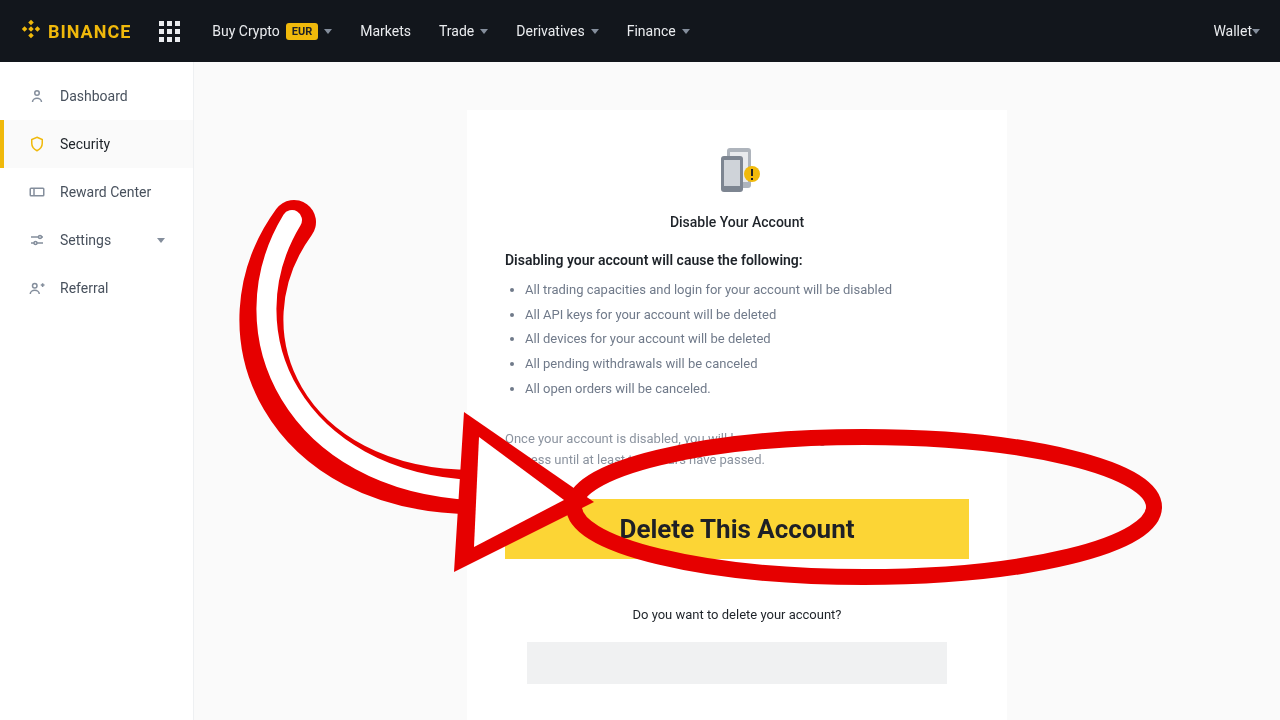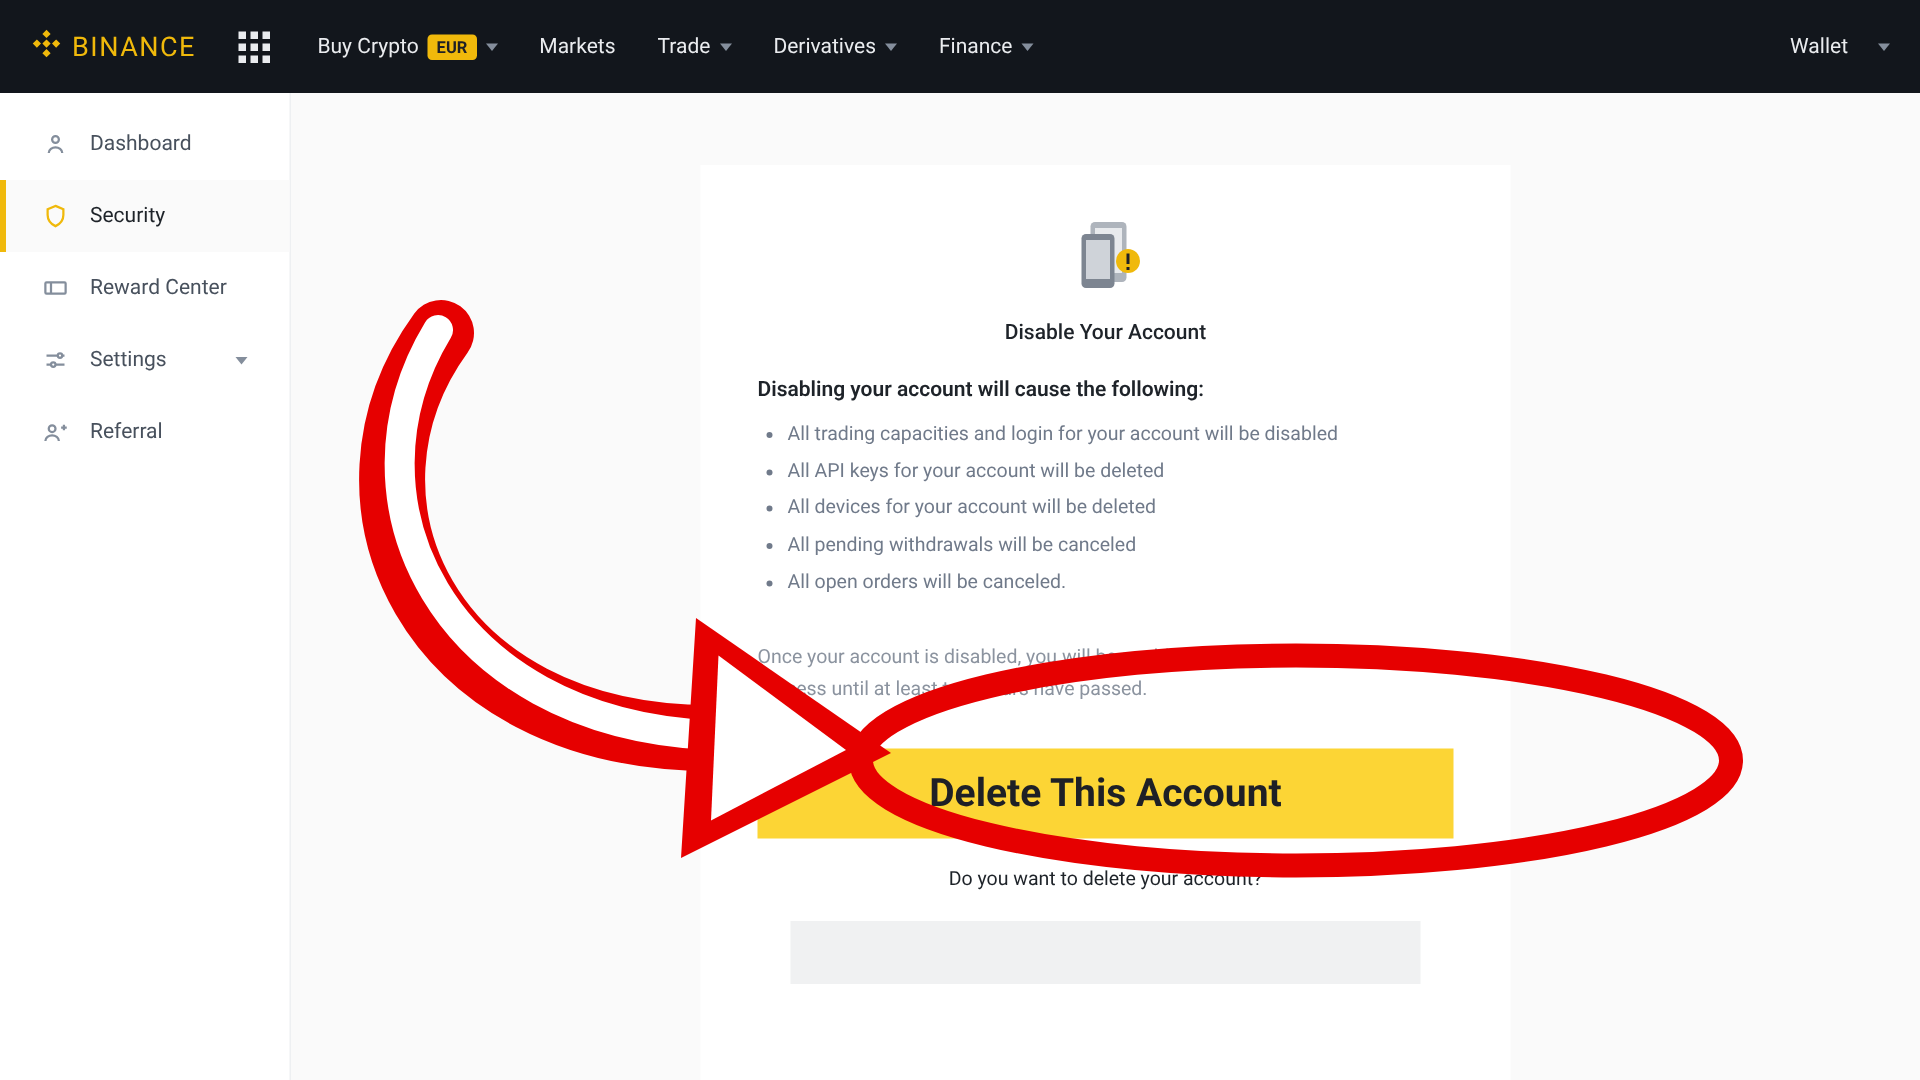--- a/index.html
+++ b/index.html
@@ -1,29 +1,29 @@
 <!DOCTYPE html>
 <html><head>
 <meta charset="utf-8">
 <style>
 * { margin:0; padding:0; box-sizing:border-box; font-family: -apple-system, BlinkMacSystemFont, "Segoe UI", Roboto, Arial, sans-serif; }
 html,body { width:1280px; height:720px; overflow:hidden; background:#fff; }
 
 
 .topbar { height:62px; background:#12161c; display:flex; align-items:center; padding:0 20px; color:#eaecef; font-size:14px; }
-.logo { display:flex; align-items:center; gap:6px; font-weight:400; letter-spacing:1px; font-size:18px; color:#f0b90b; }
+.logo { display:flex; align-items:center; gap:6px; font-weight:700; letter-spacing:1px; font-size:18px; color:#f0b90b; }
 .logo svg { width:22px; height:22px; }
 .apps-icon { margin-left:28px; display:grid; grid-template-columns:repeat(3,5px); grid-template-rows:repeat(3,5px); gap:3px; }
 .apps-icon span { background:#eaecef; width:5px; height:5px; }
 .nav-item { margin-left:28px; display:flex; align-items:center; gap:6px; cursor:pointer; color:#eaecef; }
 .nav-item.buy { margin-left:32px; }
 .eur-badge { background:#f0b90b; color:#1e2026; font-size:11px; font-weight:700; padding:2px 6px; border-radius:3px; }
 .caret { width:0; height:0; border-left:4px solid transparent; border-right:4px solid transparent; border-top:5px solid #848e9c; }
 .topbar .spacer { flex:1; }
-.wallet { color:#eaecef; display:flex; align-items:center; gap:20px; cursor:pointer; }
+.wallet { color:#eaecef; display:flex; align-items:center; gap:0; cursor:pointer; }
 
 
 .body { display:flex; height:calc(720px - 62px); }
 .sidebar { width:194px; background:#fff; border-right:1px solid #eef0f2; padding-top:10px; }
 .side-item { display:flex; align-items:center; gap:14px; padding:0 28px; height:48px; color:#48515d; font-size:14px; cursor:pointer; }
 .side-item .icn { width:18px; height:18px; display:flex; align-items:center; justify-content:center; color:#848e9c; }
 .side-item.active { background:#fafafa; color:#1e2329; position:relative; }
 .side-item.active::before { content:""; position:absolute; left:0; top:0; bottom:0; width:4px; background:#f0b90b; }
 .side-item.active .icn { color:#f0b90b; }
 .side-item .exp { margin-left:auto; }
@@ -32,21 +32,21 @@
 
 
 .card { width:540px; background:#fff; padding:34px 38px 40px; }
 .card-illus { display:flex; justify-content:center; margin-bottom:18px; }
 .card h2 { text-align:center; font-size:14px; font-weight:500; color:#1e2329; margin-bottom:22px; }
 .card .lead { font-size:14px; font-weight:600; color:#1e2329; margin-bottom:10px; }
 .card ul { list-style:disc; padding-left:20px; margin-bottom:28px; }
 .card li { color:#707a8a; font-size:13px; line-height:1.9; }
 .card .note { color:#8b939f; font-size:13px; line-height:1.6; margin-bottom:28px; }
 .cta { width:100%; height:60px; background:#fcd535; color:#1e2026; font-size:26px; font-weight:700; border:none; cursor:pointer; font-family:inherit; }
-.after { text-align:center; color:#1e2329; font-size:13px; margin-top:20px; }
+.after { text-align:center; color:#1e2329; font-size:13px; margin-top:48px; }
 .greybox { margin:20px auto 0; width:420px; height:42px; background:#f0f1f2; }
 
 
 .ellipse-wrap { position:absolute; left:360px; top:360px; width:620px; height:170px; pointer-events:none; }
 .ellipse-wrap svg { width:100%; height:100%; overflow:visible; }
 .arrow-wrap { position:absolute; left:30px; top:130px; width:400px; height:370px; pointer-events:none; }
 .arrow-wrap svg { width:100%; height:100%; overflow:visible; }
 
 </style>
 </head>

